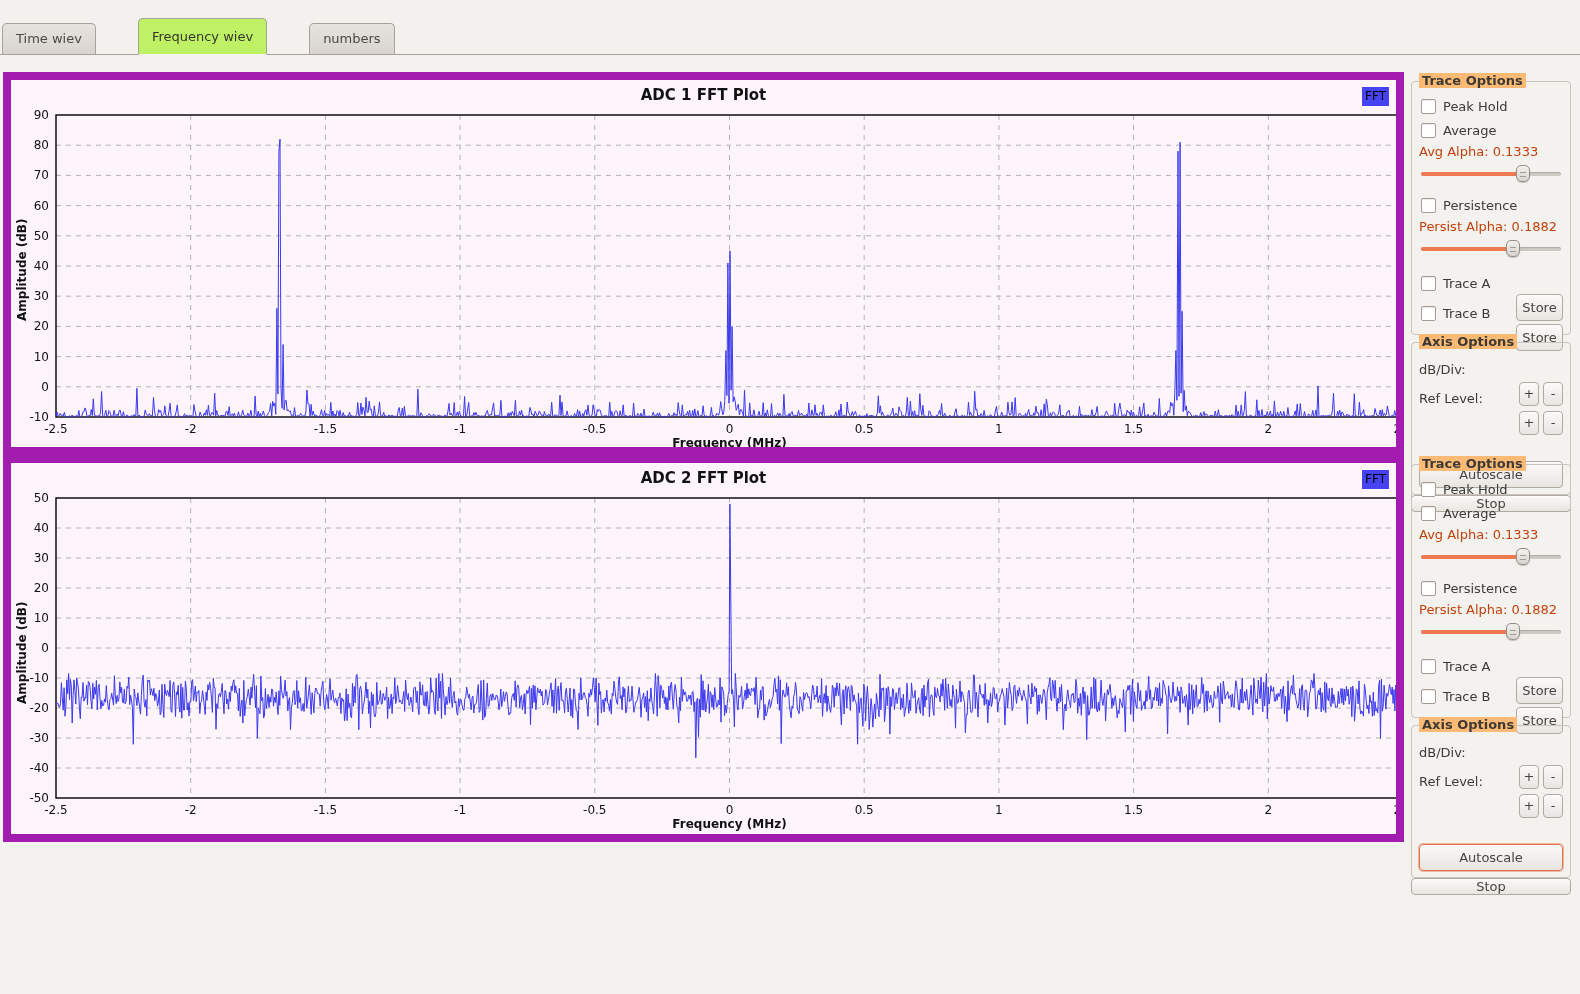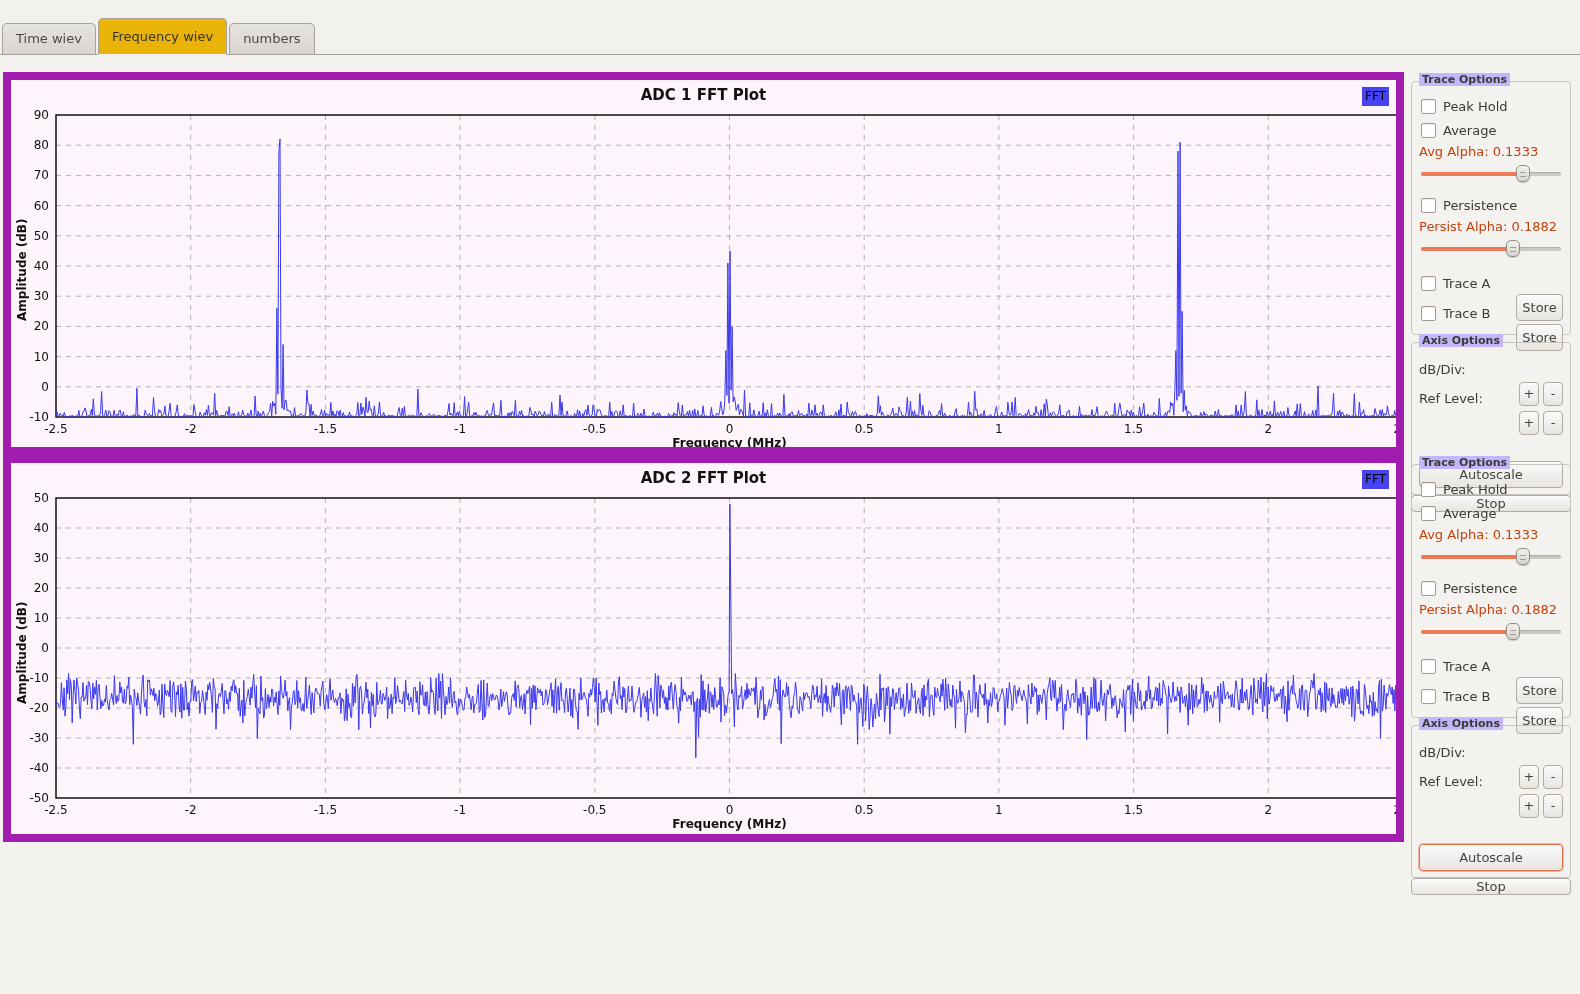--- a/index.html
+++ b/index.html
@@ -1,25 +1,25 @@
 <!DOCTYPE html>
 <html><head>
 <meta charset="utf-8">
 <style>
   * { margin:0; padding:0; box-sizing:border-box; }
   html,body { width:1580px; height:994px; overflow:hidden; }
   body { font-family:"DejaVu Sans","Liberation Sans",sans-serif; background:#f2f1ee; color:#3d3c38; }
 
   
   .tabbar { height:55px; background:#f2f1ee; display:flex; align-items:flex-end; padding-left:2px;
-            border-bottom:1px solid #a9a199; position:relative; }
+            border-bottom:1px solid #a9a199; position:relative;gap:40px; }
   .tab { font-size:13px; color:#4a4944; padding:6px 13px 7px; margin-right:2px;
          background:linear-gradient(#e7e4e0,#d8d4cf); border:1px solid #a9a199; border-bottom:none;
          border-radius:5px 5px 0 0; height:31px; display:flex; align-items:center; cursor:pointer; }
-  .tab.active { background:#eab308; height:37px; position:relative; z-index:2; margin-bottom:-1px;
+  .tab.active { background:#bef264; height:37px; position:relative; z-index:2; margin-bottom:-1px;
                 border-bottom:1px solid #f6f5f3; color:#35342f; }
 
   .notebook-body { background:#f3f2ef; height:939px; padding:17px 3px 0 3px; }
   .row { display:flex; align-items:flex-start; }
 
   
   .plot-box { position:relative; border:8px solid #a21caf; background:#fdf5fb; flex:0 0 1401px; overflow:hidden; }
   .plot-box1 { height:383px; }
   .plot-box2 { height:387px;padding-left:8px; }
   .plot-title { position:absolute; top:6px; left:0; width:100%; text-align:center;
@@ -34,22 +34,22 @@
   .xlabel { position:absolute; left:45px; width:1347px; text-align:center;
             font-size:12px; font-weight:bold; color:#111; z-index:2; }
   .xlabel1 { top:356px; }
   .xlabel2 { top:354px; }
   .plot-box svg { position:absolute; top:0; left:0; overflow:visible; }
 
   
   .side-panel { width:166px; margin-left:5px; display:flex; flex-direction:column; padding:2px 4px 0 2px; }
   .sp1 { height:383px; } .sp2 { height:387px; }
   .group { position:relative; border:1px solid #c9c4bd; border-radius:4px; padding:12px 7px 6px 7px; margin-top:7px; }
-  .group-title { position:absolute; top:-9px; left:7px; background:#c4b5fd; padding:0 3px;
-                 font-size:11px; font-weight:bold; color:#3b3a35; white-space:nowrap;text-align:right; }
+  .group-title { position:absolute; top:-9px; left:7px; background:#fdba74; padding:0 3px;
+                 font-size:13px; font-weight:bold; color:#3b3a35; white-space:nowrap;text-align:right; }
   .chk-row { display:flex; align-items:center; height:24px; cursor:pointer; }
   .chk { width:15px; height:15px; background:#fff; border:1px solid #a49c93; border-radius:2px;
          margin:0 7px 0 2px; flex:0 0 15px; box-shadow:inset 0 1px 1px rgba(0,0,0,.08); }
   .chk-label { font-size:13px; color:#3b3a35; white-space:nowrap; }
   .dim { font-size:13px; color:#c2410c; height:20px; line-height:20px; white-space:nowrap; }
   .slider { position:relative; height:19px; margin:2px 2px 6px 2px; cursor:pointer; }
   .slider-track { position:absolute; top:8px; left:0; right:0; height:4px; border-radius:2px;
                   background:#cdc9c3; box-shadow:inset 0 1px 1px rgba(0,0,0,.15); }
   .slider-fill { position:absolute; top:8px; left:0; height:4px; border-radius:2px;
                  background:#ed7a52; }

